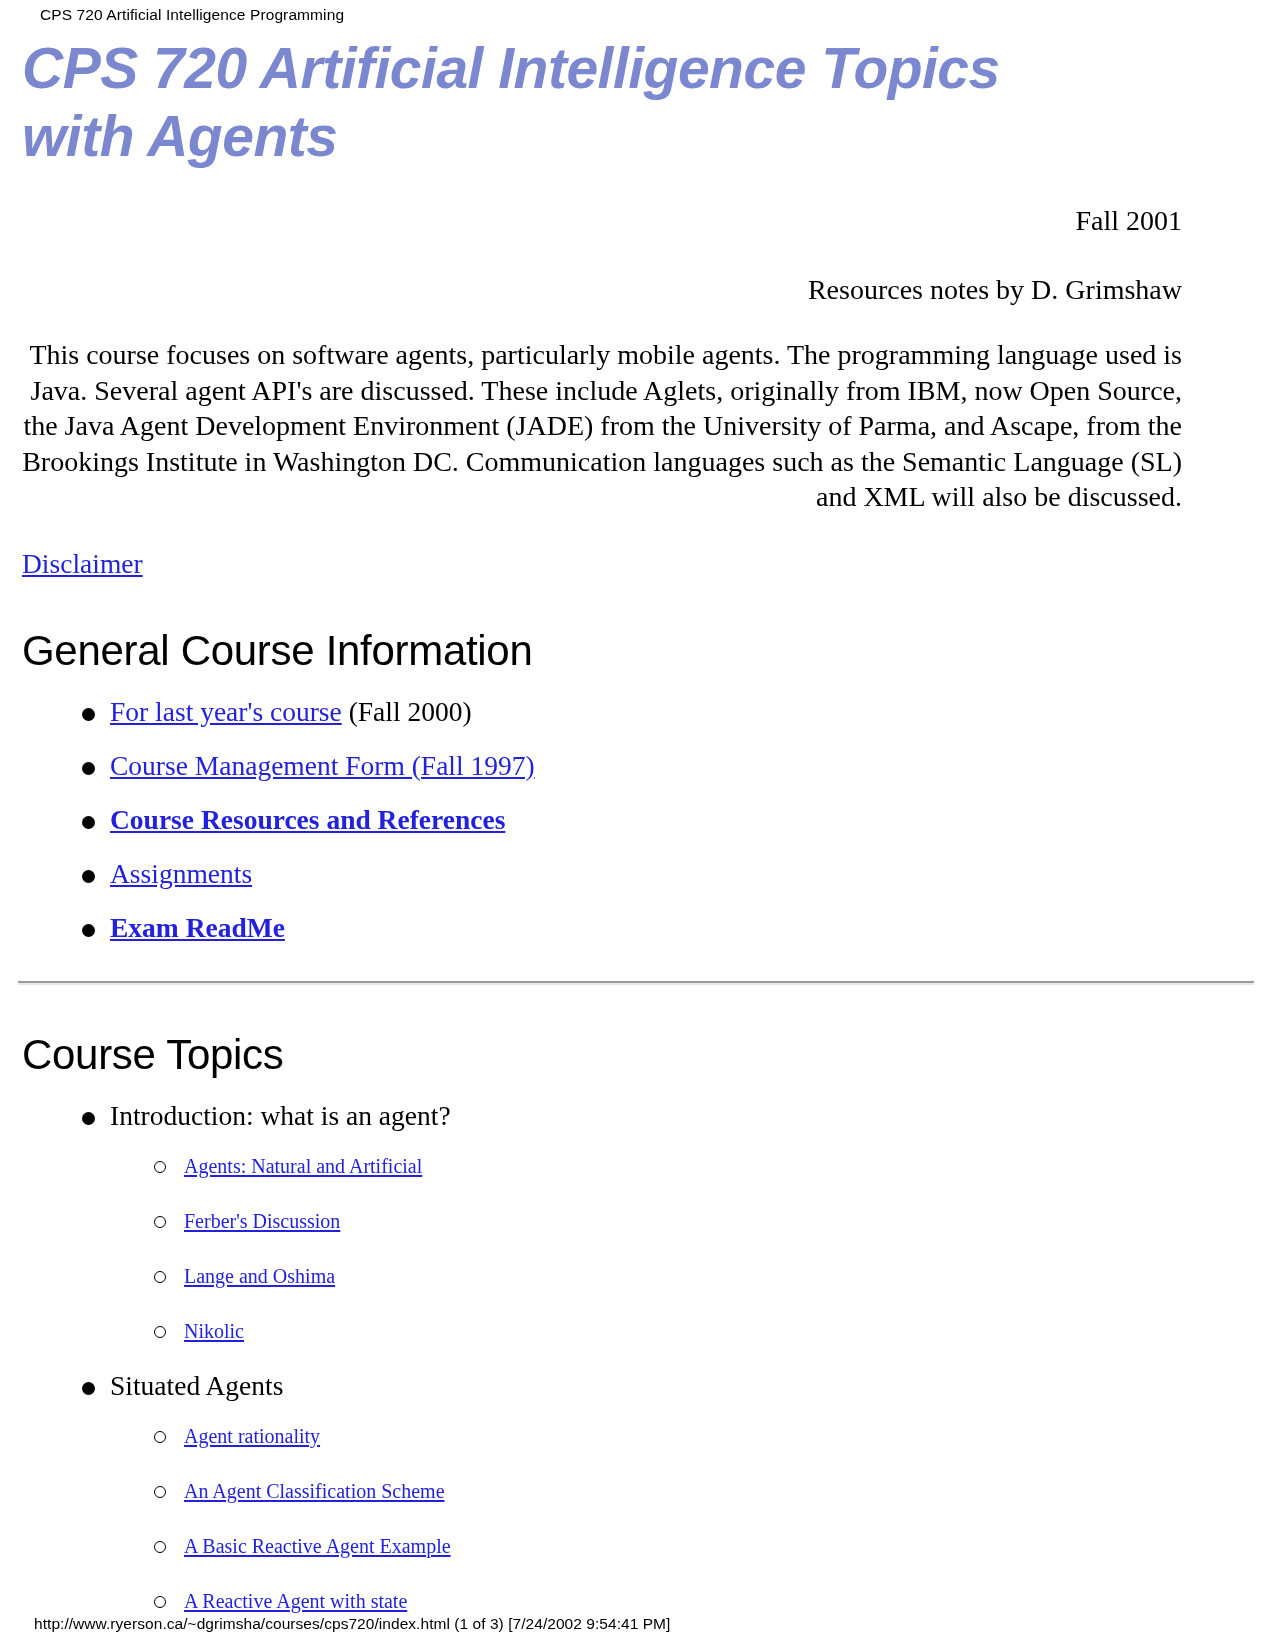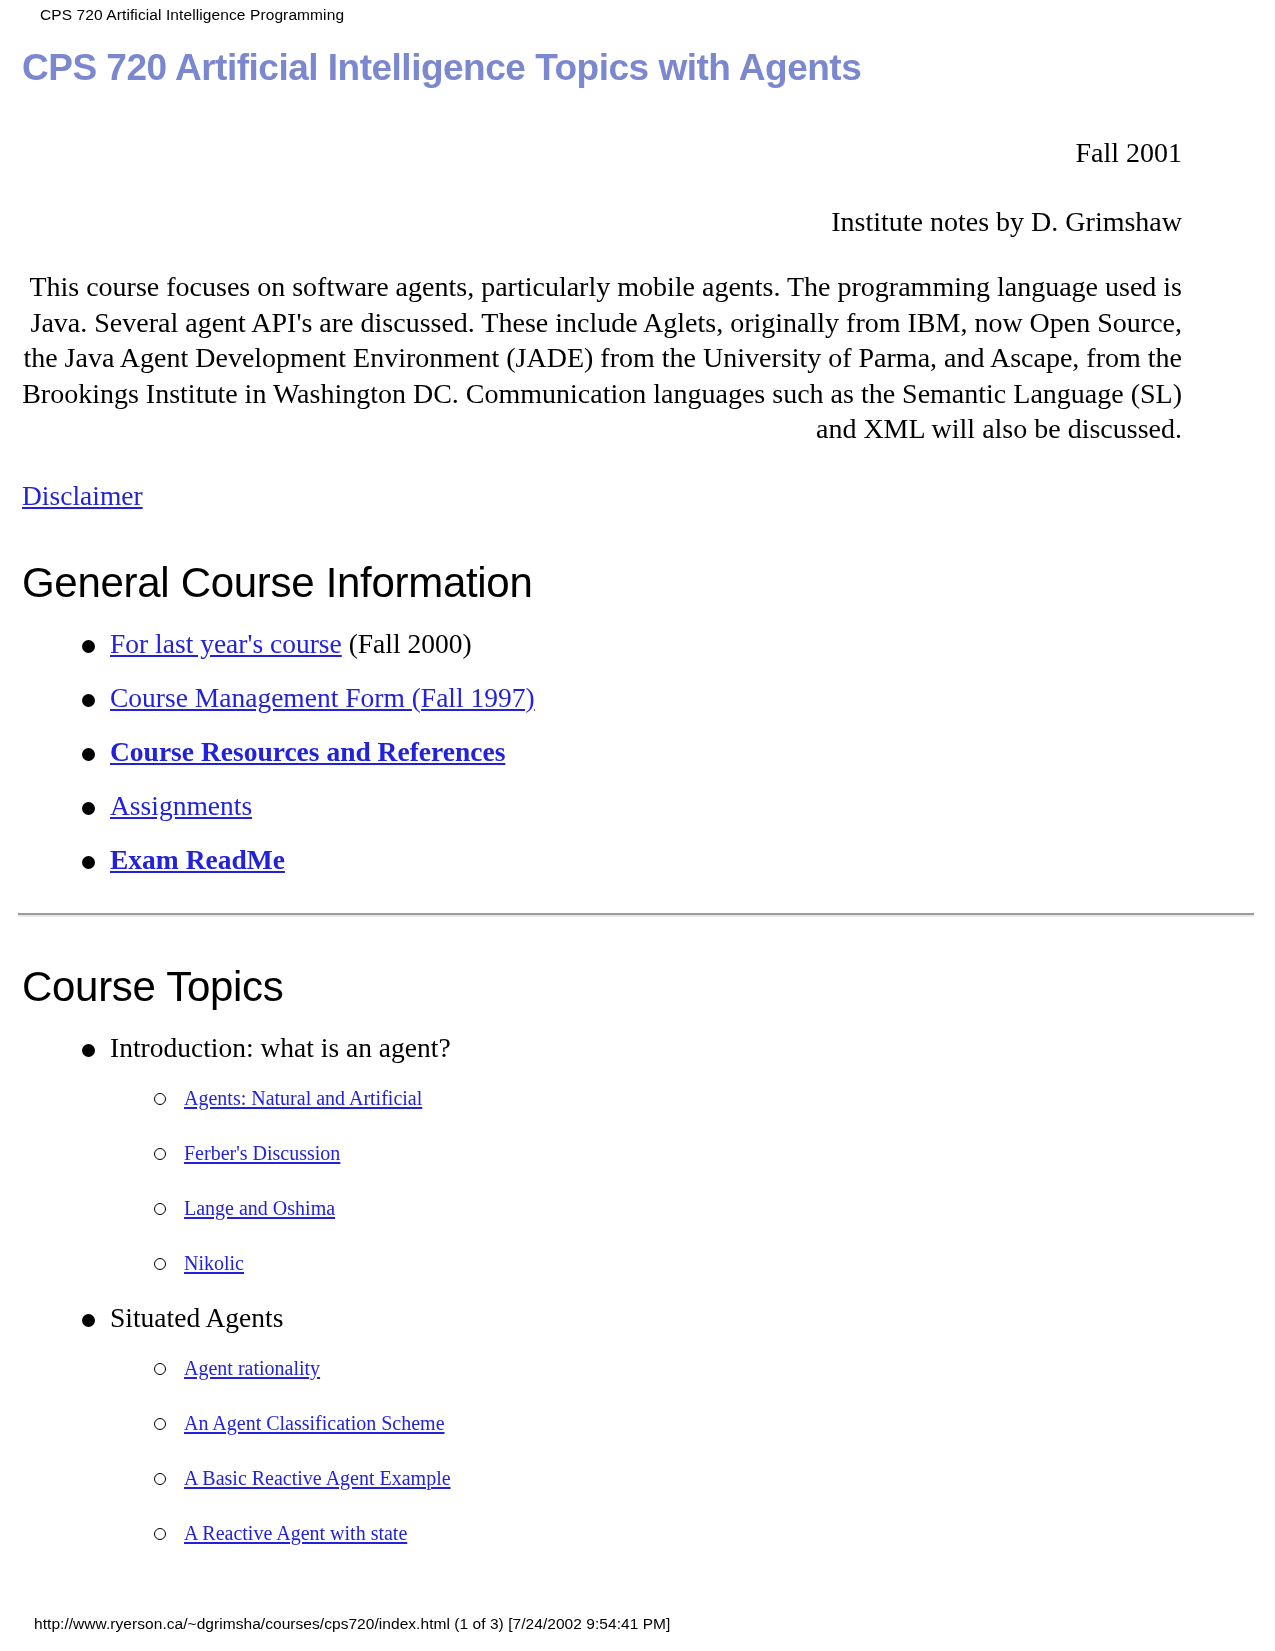--- a/index.html
+++ b/index.html
@@ -32,27 +32,28 @@
   
   .page {
     position: absolute;
     top: 34px;
     left: 22px;
     width: 1232px;
   }
 
   h1.doc-title {
     font-family: "Liberation Sans", "DejaVu Sans", sans-serif;
-    font-size: 37px;
+    font-size: 57px;
     line-height: 68px;
     font-weight: bold;
     color: #7b87ce;
     margin: 0 0 0 0;
     letter-spacing: -0.5px;
     max-width: 1060px;
+    font-style: italic;
   }
 
   p.para {
     font-size: 28px;
     line-height: 35.5px;
     margin: 30px 0 0 0;
     max-width: 1160px;
     text-align: right;
   }
   p.para.tight { margin-top: 33px; }
@@ -156,21 +157,21 @@
 <body>
 
 <div class="print-header">CPS 720 Artificial Intelligence Programming</div>
 
 <div class="page">
 
   <h1 class="doc-title">CPS 720 Artificial Intelligence Topics with Agents</h1>
 
   <p class="para tight">Fall 2001</p>
 
-  <p class="para tight">Institute notes by D. Grimshaw</p>
+  <p class="para tight">Resources notes by D. Grimshaw</p>
 
   <p class="para">This course focuses on software agents, particularly mobile agents. The programming language used is Java. Several agent API's are discussed. These include Aglets, originally from IBM, now Open Source, the Java Agent Development Environment (JADE) from the University of Parma, and Ascape, from the Brookings Institute in Washington DC. Communication languages such as the Semantic Language (SL) and XML will also be discussed.</p>
 
   <p class="disclaimer-line"><a class="link" href="#">Disclaimer</a></p>
 
   <h2 class="section">General Course Information</h2>
 
   <ul class="lvl1">
     <li><a class="link" href="#">For last year's course</a><span> (Fall 2000)</span></li>
     <li><a class="link" href="#">Course Management Form (Fall 1997)</a><span></span></li>

